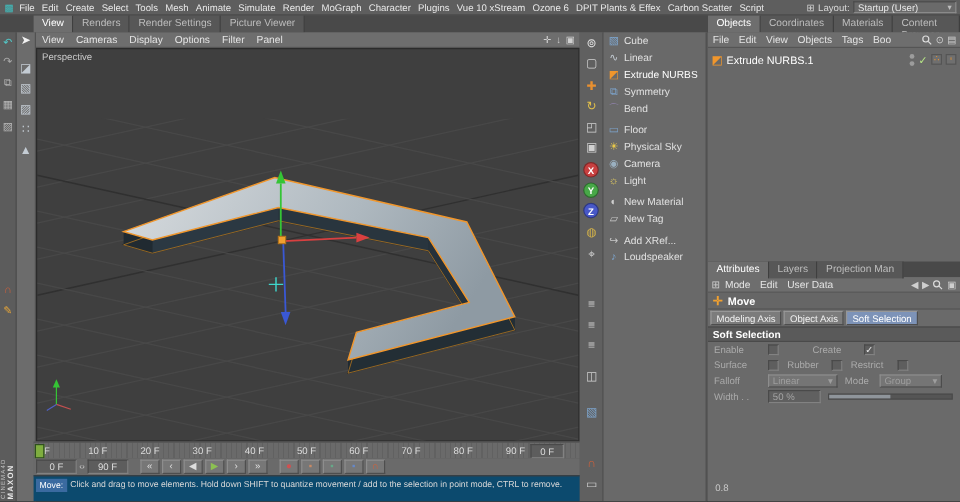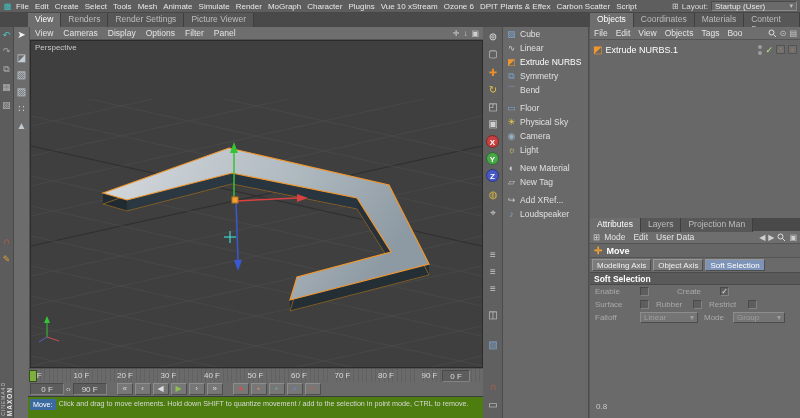--- a/index.html
+++ b/index.html
@@ -138,21 +138,21 @@
   .fbox{width:34px;height:12px;background:#5d5d5d;border:1px solid #4a4a4a;
         border-bottom-color:#828282;border-right-color:#828282;font-size:8px;color:#ddd;
         text-align:center;line-height:11px}
   .spin{font-size:7px;color:#ccc}
   .tbtn{width:16px;height:12px;background:#777;border:1px solid #8d8d8d;
         border-bottom-color:#4e4e4e;border-right-color:#4e4e4e;font-size:8px;
         text-align:center;line-height:10px;color:#ddd}
   .gap6{width:6px}
 
   
-  .statusbar{position:absolute;left:28px;top:396px;width:455px;height:22px;background:#4d7c0f;
+  .statusbar{position:absolute;left:28px;top:396px;width:455px;height:22px;background:#0c4a6e;
              border-top:1px solid #3c3c3c;display:flex;align-items:flex-start;
              padding-top:2px;font-size:7.2px;color:#d8d8d8;white-space:nowrap;overflow:hidden}
   .toolbadge{background:#3a6aa0;color:#fff;padding:0 3px;margin:0 3px 0 2px;height:11px;
              line-height:11px;flex:0 0 auto}
 </style>
 </head>
 <body>
 
 <div id="app">
 
@@ -443,20 +443,27 @@
       <span class="dd" style="width:58px">
           <span>Linear</span>
           <span>▾</span>
         </span>
       <span class="alab" style="width:26px;margin-left:3px">Mode</span>
       <span class="dd" style="width:52px">
           <span>Group</span>
           <span>▾</span>
         </span>
     </div>
+    <div class="arow">
+      <span class="alab" style="width:42px">Width . .</span>
+      <span class="tf" style="width:44px">50 %</span>
+      <span class="sl">
+          <span class="fill" style="width:50%"></span>
+        </span>
+    </div>
     <span class="partial">0.8</span>
   </div>
 
   <div class="ruler">
     <span class="rep"><span class="rlab">0 F</span><span class="rlab">10 F</span><span class="rlab">20 F</span><span class="rlab">30 F</span><span class="rlab">40 F</span><span class="rlab">50 F</span><span class="rlab">60 F</span><span class="rlab">70 F</span><span class="rlab">80 F</span><span class="rlab">90 F</span></span>
     <span class="scrub"></span>
     <span class="framebox">0 F</span>
   </div>
 
   <div class="transport">

